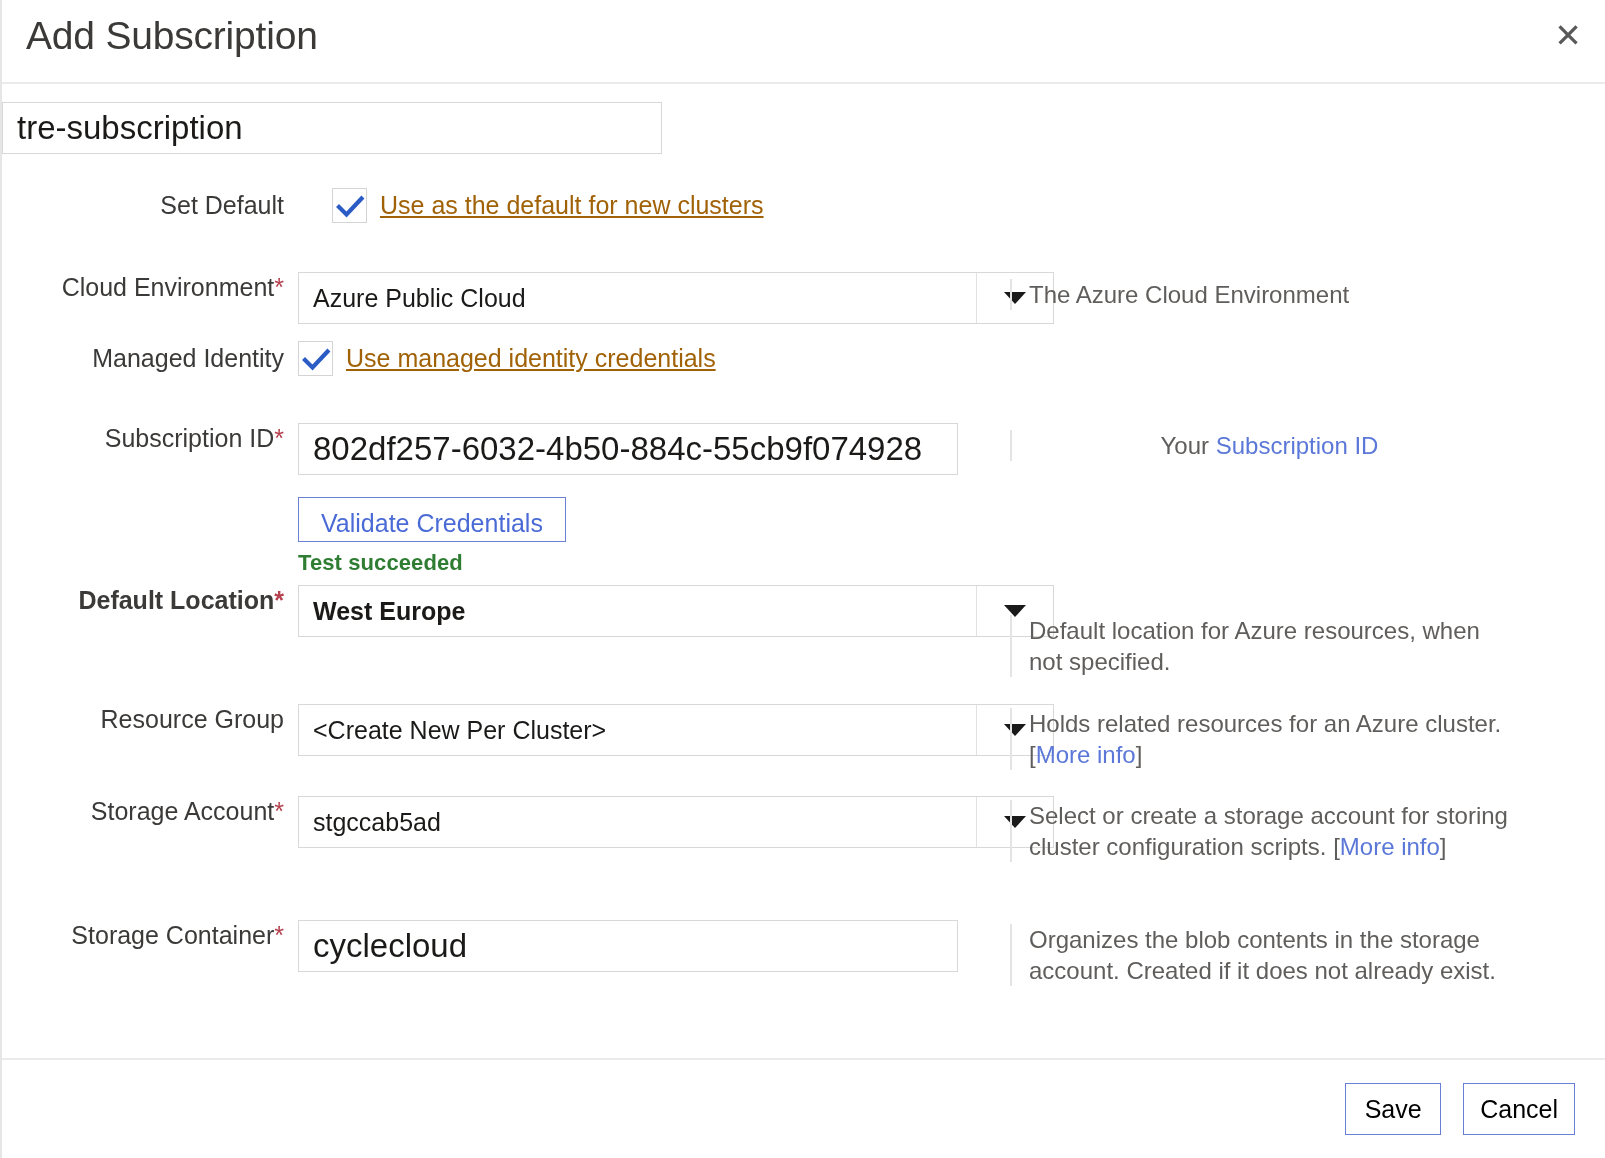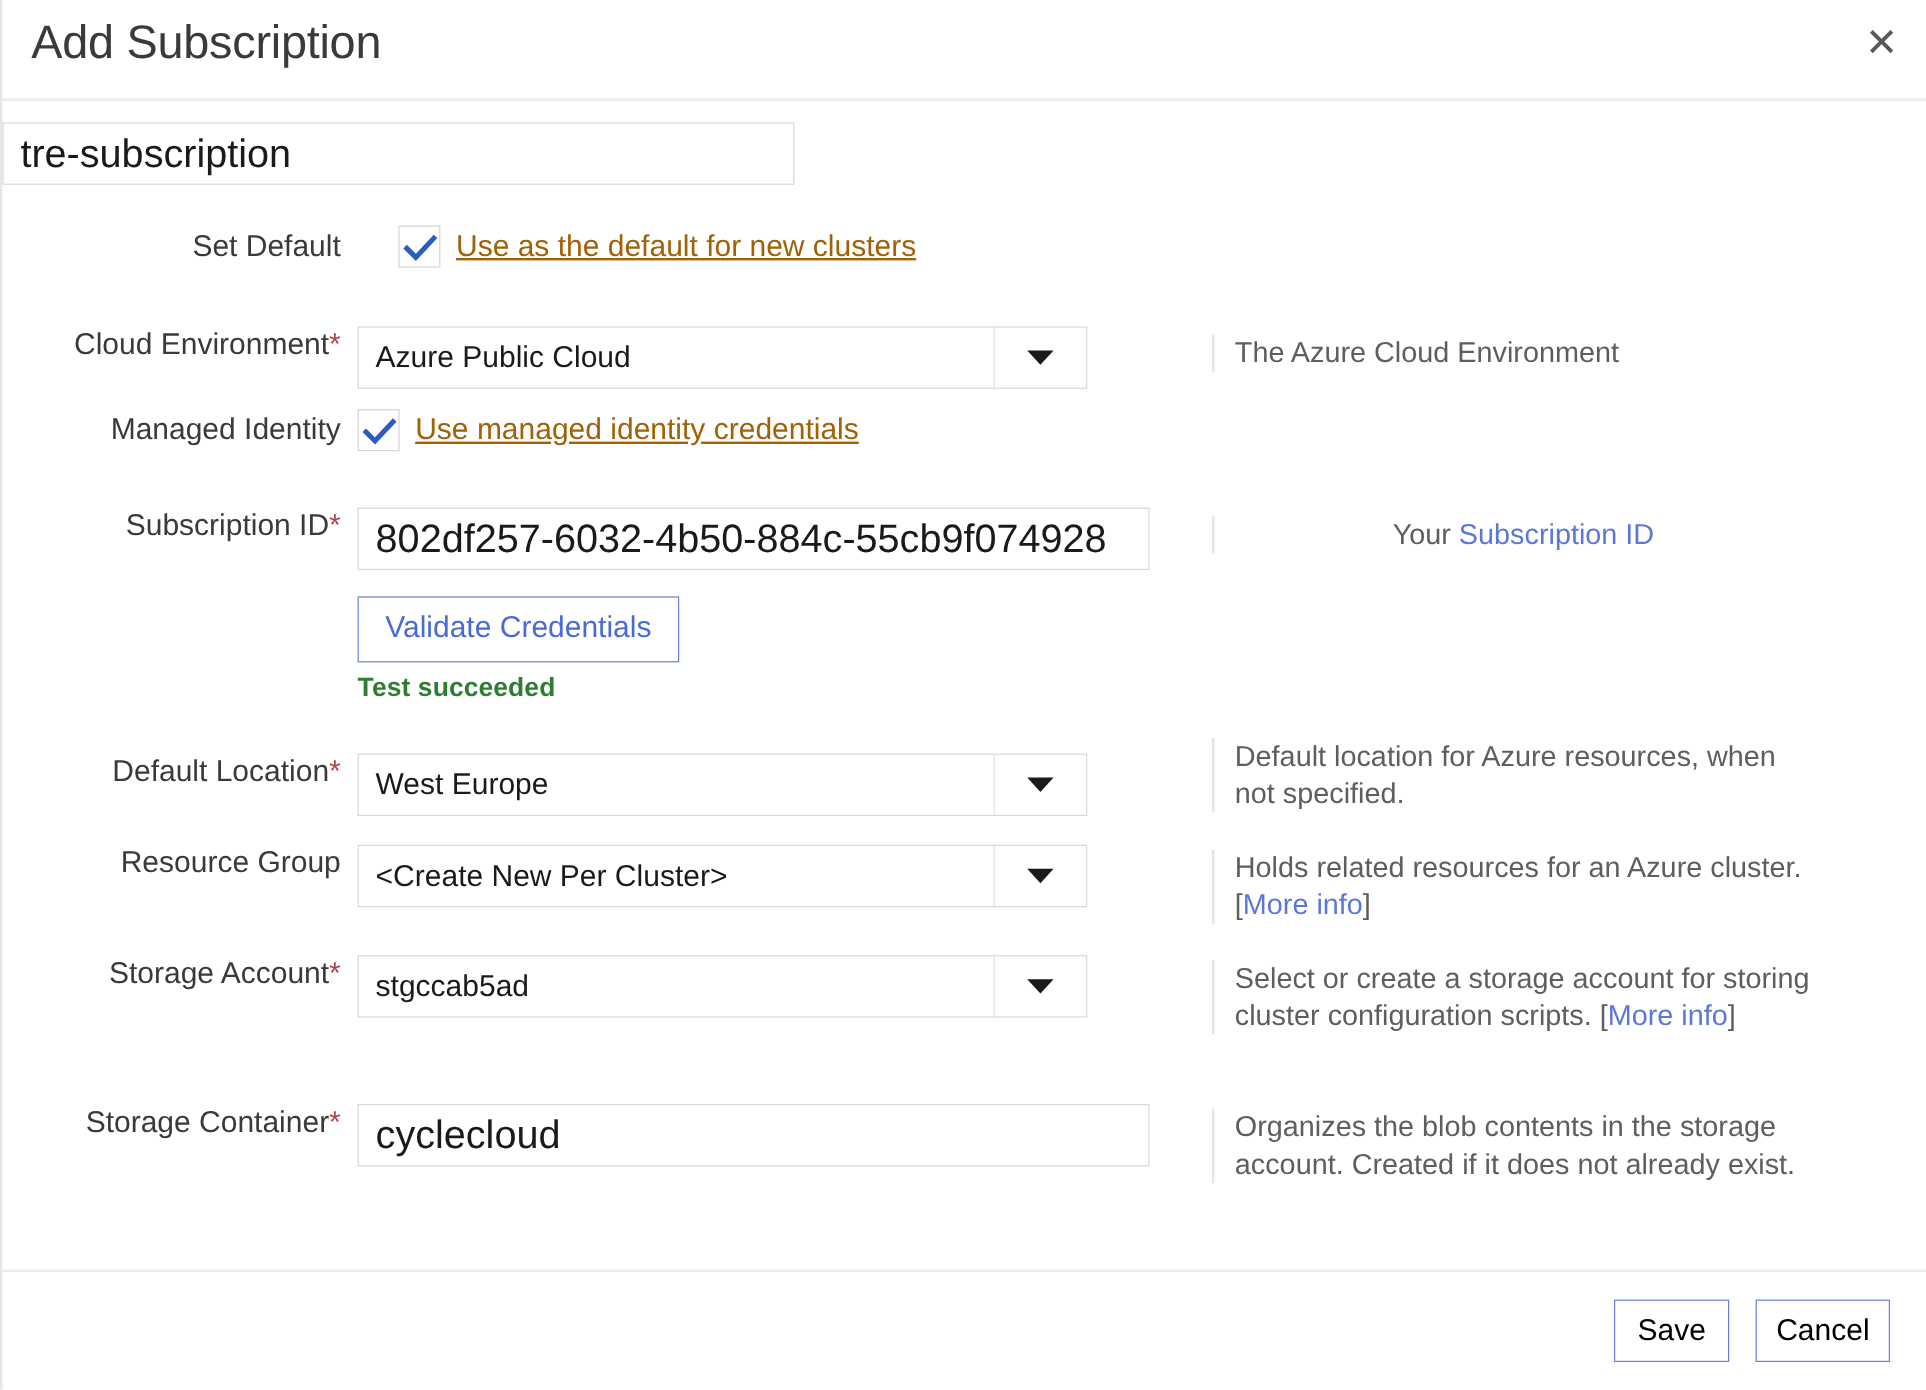--- a/index.html
+++ b/index.html
@@ -113,21 +113,21 @@
     font-size: 33px;
     color: #1b1a19;
     line-height: 50px;
     padding: 0 14px;
     white-space: nowrap;
     overflow: hidden;
     font-family: "Liberation Sans", sans-serif;
   }
 
   .dropdown {
-    width: 608px;
+    width: 756px;
     height: 52px;
     box-sizing: border-box;
     border: 1px solid #d8d8d8;
     background: #ffffff;
     position: relative;
     cursor: pointer;
   }
   .dropdown .dd-value {
     font-size: 25px;
     color: #1b1a19;
@@ -181,21 +181,21 @@
     text-decoration: underline;
   }
 
   .validate-btn {
     display: inline-block;
     border: 1px solid #6a7fd6;
     background: #ffffff;
     color: #4a6bd6;
     font-size: 25px;
     line-height: 1;
-    padding: 13px 22px 15px 22px;
+    padding: 13px 22px 5px 22px;
     cursor: pointer;
     font-family: "Liberation Sans", sans-serif;
   }
   .test-result {
     font-size: 22px;
     font-weight: bold;
     color: #2f7d32;
     margin-top: 8px;
     letter-spacing: 0.1px;
   }
@@ -309,21 +309,21 @@
     <div class="row" style="top:339px;">
       <div class="lbl"><span>Subscription ID</span><span class="req">*</span></div>
       <div class="ctrl">
         <div class="textbox">802df257-6032-4b50-884c-55cb9f074928</div>
         <button class="validate-btn" style="margin-top:22px;">Validate Credentials</button>
         <div class="test-result">Test succeeded</div>
       </div>
     </div>
     <div class="help" style="top:346px;text-align:center;"><span>Your </span><span class="link">Subscription ID</span></div>
 
-    <div class="row" style="top:544px;">
+    <div class="row" style="top:501px;font-weight:bold;">
       <div class="lbl"><span>Default Location</span><span class="req">*</span></div>
       <div class="ctrl">
         <div class="dropdown">
           <div class="dd-value">West Europe</div>
           <div class="dd-arrow-box">
               <span class="dd-tri"></span>
             </div>
         </div>
       </div>
     </div>

